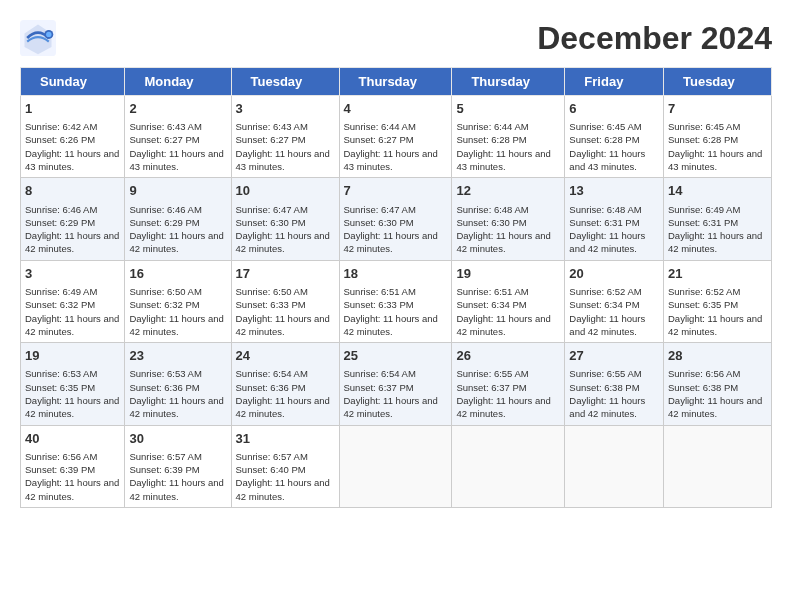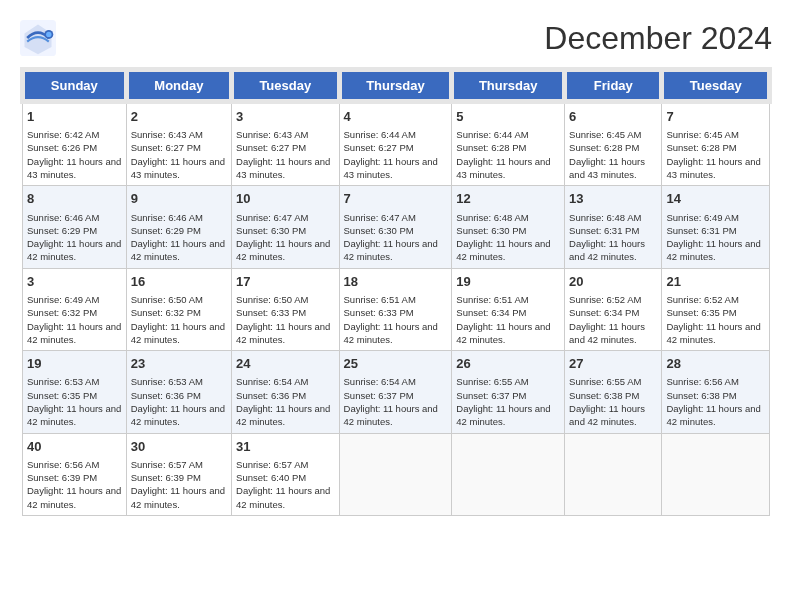--- a/index.html
+++ b/index.html
@@ -32,42 +32,42 @@
     }
     .logo-icon {
       width: 36px;
       height: 36px;
     }
     .title-area {
       text-align: right;
     }
     .month-title {
       font-size: 32px;
-      font-weight: normal;
+      font-weight: bold;
       color: #333;
     }
     .location {
       font-size: 14px;
       color: #555;
     }
     table {
       width: 100%;
       border-collapse: collapse;
       font-size: 10px;
     }
     thead tr {
       background-color: #3a6abf;
       color: white;
     }
     thead th {
       padding: 6px 19px;
-      text-align: center;
+      text-align: left;
       font-size: 13px;
       font-weight: bold;
-      border: 5px solid #e5e5e5;
+      border: 1px solid #e5e5e5;
     }
     tbody tr {
       vertical-align: top;
     }
     tbody tr:nth-child(odd) {
       background-color: #ffffff;
     }
     tbody tr:nth-child(even) {
       background-color: #f0f4fa;
     }

